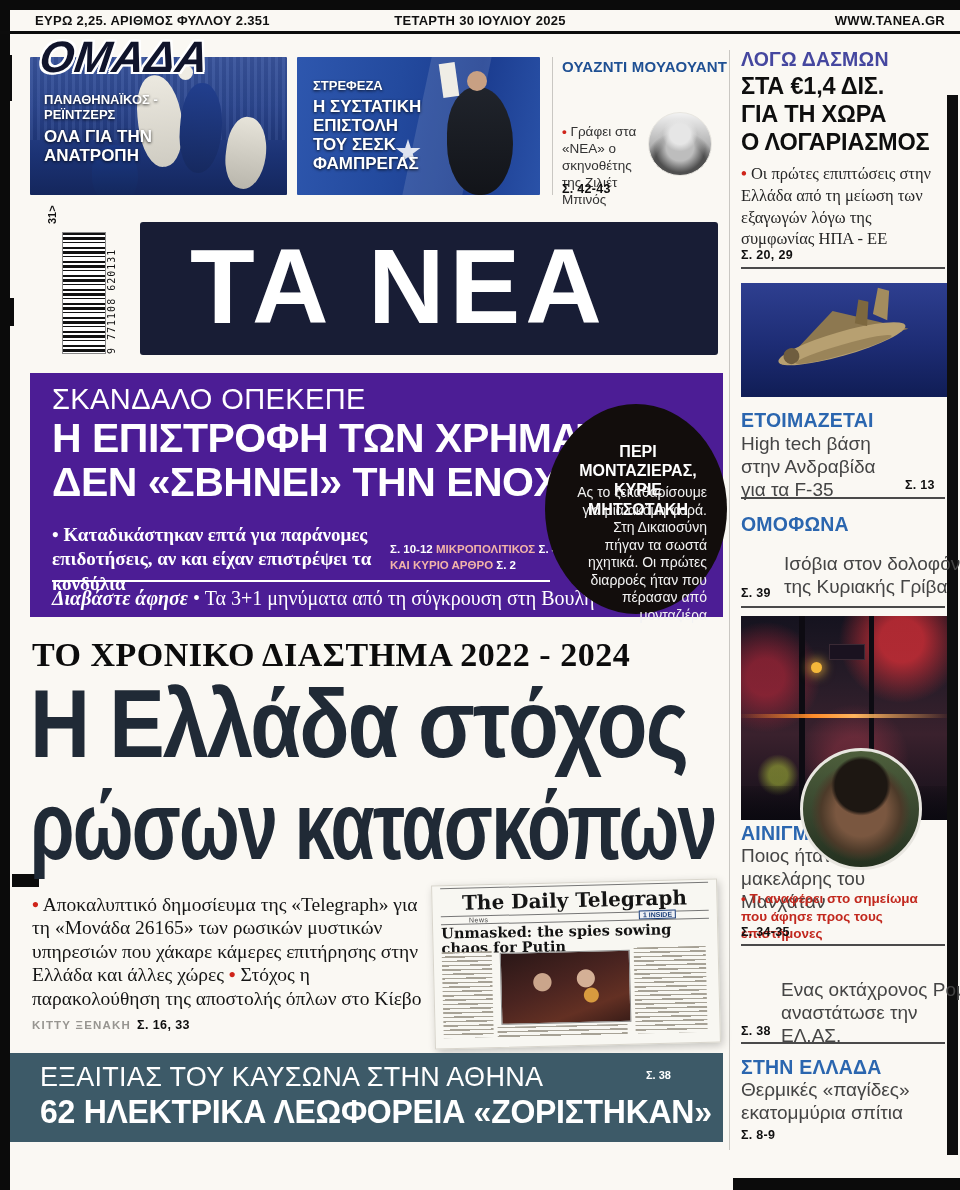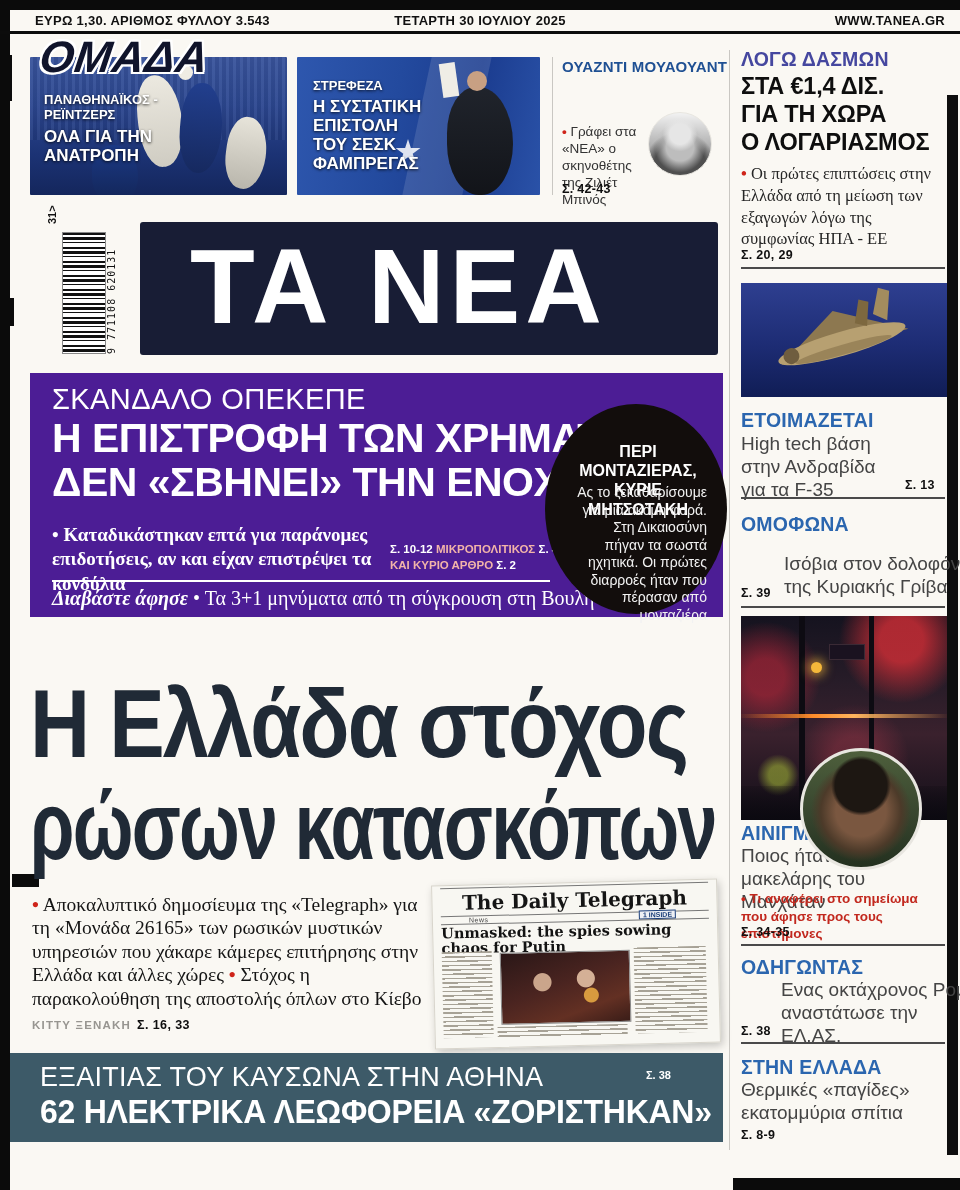--- a/index.html
+++ b/index.html
@@ -133,21 +133,21 @@
 <div class="page">
 
   <div class="abs top-black"></div>
   <div class="abs edge-left"></div>
   <div class="abs edge-mark" style="left:0;top:55px;width:12px;height:46px;"></div>
   <div class="abs edge-mark" style="left:0;top:298px;width:14px;height:28px;"></div>
   <div class="abs edge-mark" style="left:12px;top:874px;width:27px;height:13px;"></div>
   <div class="abs edge-right"></div>
   <div class="abs bottom-black"></div>
 
-  <div class="abs dateline" style="left:35px;">ΕΥΡΩ 1,30. ΑΡΙΘΜΟΣ ΦΥΛΛΟΥ 3.543</div>
+  <div class="abs dateline" style="left:35px;">ΕΥΡΩ 2,25. ΑΡΙΘΜΟΣ ΦΥΛΛΟΥ 2.351</div>
   <div class="abs dateline" style="left:0;width:960px;text-align:center;">ΤΕΤΑΡΤΗ 30 ΙΟΥΛΙΟΥ 2025</div>
   <div class="abs dateline" style="right:15px;">WWW.TANEA.GR</div>
   <div class="abs top-rule"></div>
 
   <div class="abs omada-logo">ΟΜΑΔΑ</div>
 
   <div class="abs teaser t1">
     <div class="abs crowd"></div>
     <div class="abs" style="left:148px;top:8px;width:15px;height:15px;border-radius:50%;background:#efece3;"></div>
     <div class="abs blob" style="left:108px;top:18px;width:44px;height:92px;background:linear-gradient(180deg,#ece9e0,#cfccc2);transform:rotate(-6deg);"></div>
@@ -226,20 +226,21 @@
   </div>
 
   <div class="abs circle-black">
     <div class="abs cb-title">
       <div>ΠΕΡΙ ΜΟΝΤΑΖΙΕΡΑΣ,</div>
       <div>ΚΥΡΙΕ ΜΗΤΣΟΤΑΚΗ</div>
     </div>
     <div class="abs cb-body">Ας το ξεκαθαρίσουμε για μία ακόμη φορά. Στη Δικαιοσύνη πήγαν τα σωστά ηχητικά. Οι πρώτες διαρροές ήταν που πέρασαν από μονταζιέρα</div>
   </div>
 
+  <div class="abs ms-kicker nowrap">ΤΟ ΧΡΟΝΙΚΟ ΔΙΑΣΤΗΜΑ 2022 - 2024</div>
   <div class="abs ms-line ms-l1">Η Ελλάδα στόχος</div>
   <div class="abs ms-line ms-l2">ρώσων κατασκόπων</div>
   <div class="abs ms-body">
     <span class="dot">•</span>
     <span>Αποκαλυπτικό δημοσίευμα της «Telegraph» για τη «Μονάδα 26165» των ρωσικών μυστικών υπηρεσιών που χάκαρε κάμερες επιτήρησης στην Ελλάδα και άλλες χώρες</span>
     <span class="dot">•</span>
     <span>Στόχος η παρακολούθηση της αποστολής όπλων στο Κίεβο</span>
   </div>
   <div class="abs ms-byline">
     <span>ΚΙΤΤΥ ΞΕΝΑΚΗ</span><b>Σ. 16, 33</b>
@@ -312,21 +313,20 @@
 
   <div class="abs rc rc-header" style="top:822px;">ΑΙΝΙΓΜΑΤΑ</div>
   <div class="abs rc rc-text" style="top:844px;width:200px;">Ποιος ήταν ο μακελάρης του Μανχάταν</div>
   <div class="abs rc rc-bullet-red" style="top:890px;width:200px;">
     <span class="dot">•</span>
     <span>Τι αναφέρει στο σημείωμα που άφησε προς τους επιστήμονες</span>
   </div>
   <div class="abs rc pageref" style="top:925px;">Σ. 34-35</div>
   <div class="abs rc-rule" style="top:944px;"></div>
 
-  <div class="abs rc rc-header" style="top:956px;">ΟΔΗΓΩΝΤΑΣ</div>
   <div class="abs rc rc-text" style="top:978px;width:200px;margin-left:40px;">Ενας οκτάχρονος Ρομά αναστάτωσε την ΕΛ.ΑΣ.</div>
   <div class="abs rc pageref" style="top:1024px;">Σ. 38</div>
   <div class="abs rc-rule" style="top:1042px;"></div>
 
   <div class="abs rc rc-header" style="top:1056px;">ΣΤΗΝ ΕΛΛΑΔΑ</div>
   <div class="abs rc rc-text" style="top:1078px;width:190px;">Θερμικές «παγίδες» εκατομμύρια σπίτια</div>
   <div class="abs rc pageref" style="top:1128px;">Σ. 8-9</div>
 
 </div>
 

